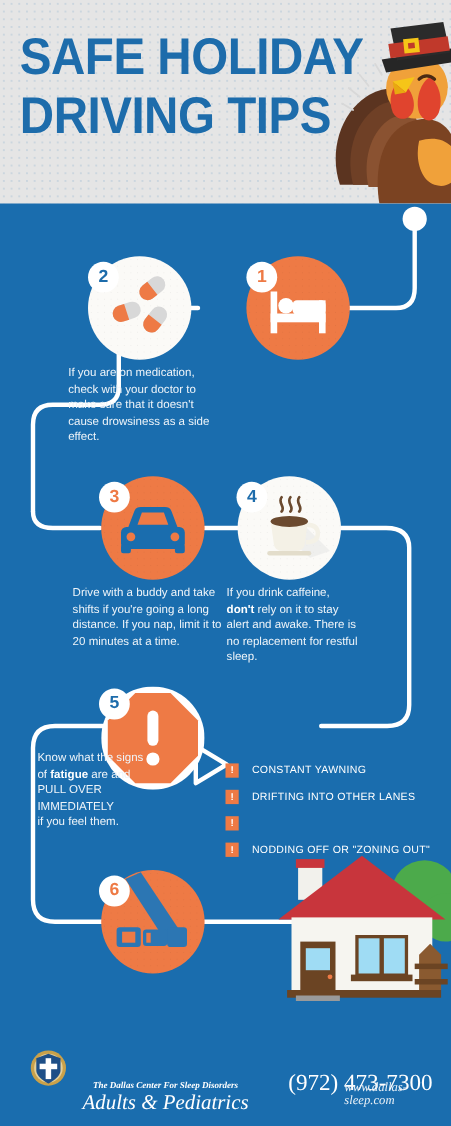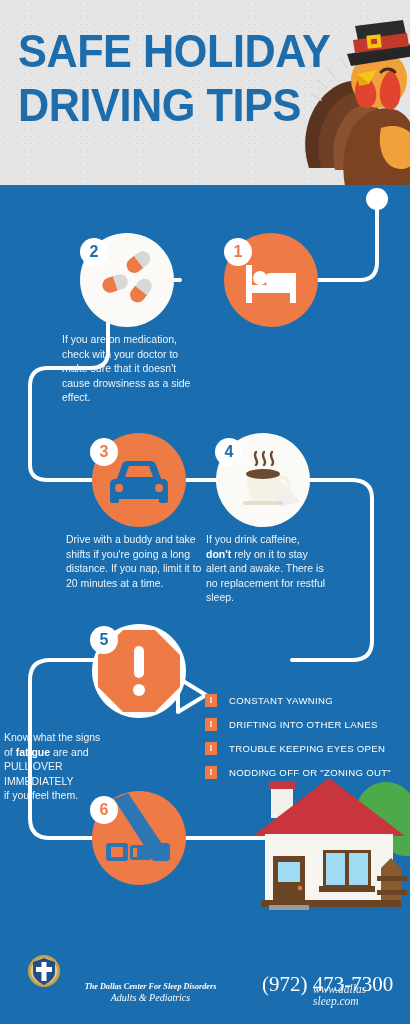--- a/index.html
+++ b/index.html
@@ -188,21 +188,21 @@
   }
   .logo-sub {
     position: absolute;
     left: 63px;
     top: 54px;
     width: 175px;
     text-align: center;
     color: #ffffff;
     font-family: "Liberation Serif", serif;
     font-style: italic;
-    font-size: 10px;
+    font-size: 19px;
   }
   .phone {
     position: absolute;
     left: 262px;
     top: 20px;
     color: #ffffff;
     font-family: "Liberation Serif", serif;
     font-size: 21px;
     margin-top: 14px;
   }
@@ -344,34 +344,33 @@
 
   <div style="position:absolute; left:92px; top:624px; width:94px; height:94px;">
     <svg viewBox="0 0 94 94" width="94" height="94">
       <circle cx="47" cy="47" r="47" fill="#ffffff"></circle>
       <path d="M31 6 L63 6 L88 31 L88 63 L63 88 L31 88 L6 63 L6 31 Z" fill="#ee7a45"></path>
       <rect x="42" y="22" width="10" height="32" rx="5" fill="#ffffff"></rect>
       <circle cx="47" cy="66" r="6" fill="#ffffff"></circle>
     </svg>
   </div>
   <div class="badge" style="left:90px; top:626px;">5</div>
-  <div class="tip-text" style="left:4px; top:682px; width:135px;margin-top:48px;">Know what the signs<br>of <b>fatigue</b> are and<br>PULL OVER<br>IMMEDIATELY<br>if you feel them.</div>
+  <div class="tip-text" style="left:34px; top:682px; width:135px;">Know what the signs<br>of <b>fatigue</b> are and<br>PULL OVER<br>IMMEDIATELY<br>if you feel them.</div>
 
   <div class="signs-list">
     <div class="sign-row">
       <div class="sign-bullet">!</div>
       <div class="sign-label">CONSTANT YAWNING</div>
     </div>
     <div class="sign-row">
       <div class="sign-bullet">!</div>
       <div class="sign-label">DRIFTING INTO OTHER LANES</div>
     </div>
     <div class="sign-row">
       <div class="sign-bullet">!</div>
-      <div class="sign-label">TROUBLE KEEPING EYES OPEN</div>
     </div>
     <div class="sign-row">
       <div class="sign-bullet">!</div>
       <div class="sign-label">NODDING OFF OR "ZONING OUT"</div>
     </div>
   </div>
 
   <div class="tip-icon orange" style="left:92px; top:791px;">
     <div class="dots"></div>
     <svg viewBox="0 0 94 94" width="94" height="94">

